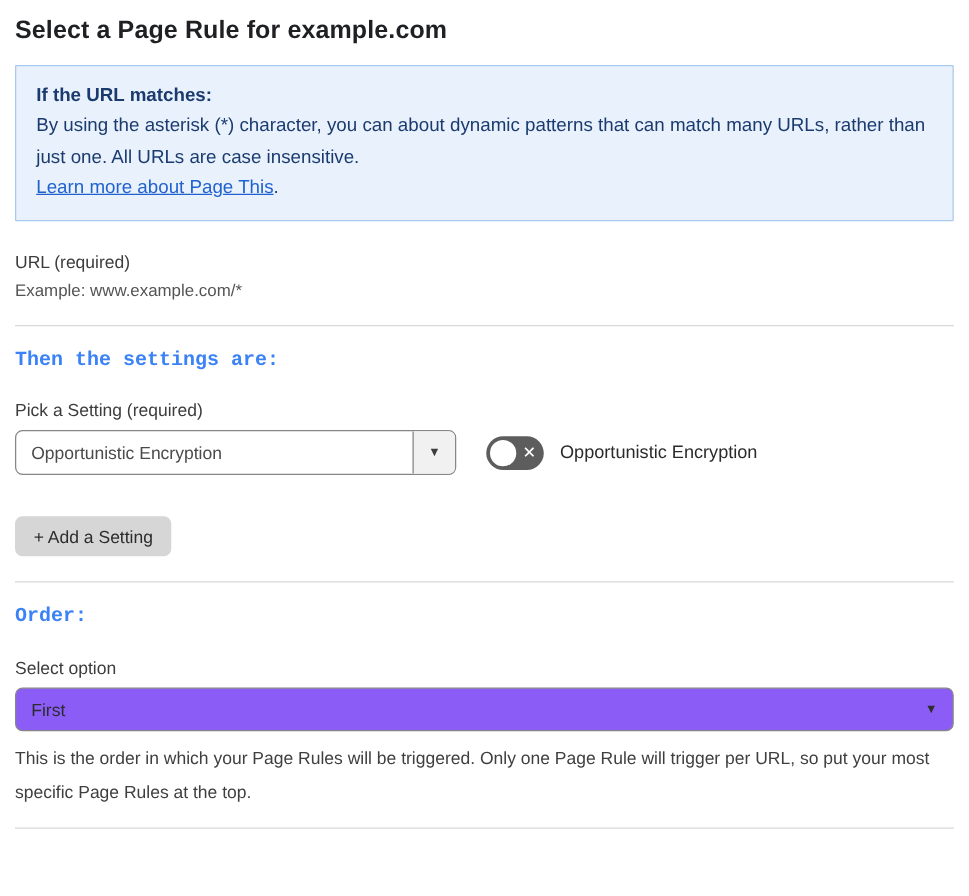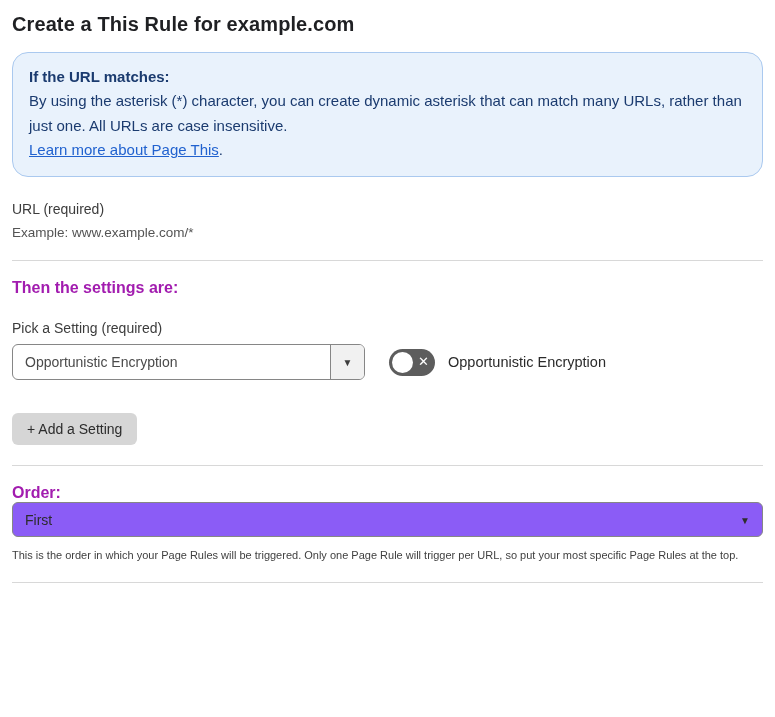--- a/index.html
+++ b/index.html
@@ -19,21 +19,21 @@
     color: #1f2023;
     letter-spacing: 0.1px;
     margin-top: 3px;
   }
 
   
   .info-box {
     margin-top: 16px;
     background: #e9f2fc;
     border: 1px solid #aac9ef;
-    border-radius: 16px;
+    border-radius: 1px;
     padding: 12px 16px 14px 16px;
     color: #1b3b6f;
     font-size: 15px;
     line-height: 1.62;
   }
   .info-box .info-heading { font-weight: 700; }
   .info-box a, .info-box .info-link {
     color: #2162cf;
     text-decoration: underline;
     cursor: pointer;
@@ -68,22 +68,23 @@
 
   .divider {
     border: none;
     border-top: 1px solid #d8d8d8;
     margin: 20px 0 0 0;
   }
 
   .section-heading {
     font-size: 16px;
     font-weight: 700;
-    color: #a21caf;
+    color: #3b82f6;
     margin-top: 18px;
+    font-family: Liberation Mono, monospace;
   }
 
   .pick-label { margin-top: 23px; }
 
   
   .setting-row { display: flex; align-items: center; }
   .combobox {
     display: flex;
     width: 353px;
     height: 36px;
@@ -180,37 +181,37 @@
     position: absolute;
     right: 12px;
     top: 50%;
     transform: translateY(-50%);
     font-size: 10px;
     color: #2e2e2e;
   }
 
   .order-helper {
     margin-top: 8px;
-    font-size: 11px;
+    font-size: 14px;
     line-height: 1.9;
     color: #3f3f3f;
   }
 
   .footer-divider { margin-top: 16px; }
 </style>
 </head>
 <body>
 
 <div class="container">
 
-  <h1 class="page-title">Create a This Rule for example.com</h1>
+  <h1 class="page-title">Select a Page Rule for example.com</h1>
 
   <div class="info-box">
     <div class="info-heading">If the URL matches:</div>
-    <div class="info-body">By using the asterisk (*) character, you can create dynamic asterisk that can match many URLs, rather than just one. All URLs are case insensitive.</div>
+    <div class="info-body">By using the asterisk (*) character, you can about dynamic patterns that can match many URLs, rather than just one. All URLs are case insensitive.</div>
     <div class="info-link-line"><span class="info-link">Learn more about Page This</span><span class="info-suffix">.</span></div>
   </div>
 
   <div class="url-section">
     <label class="field-label">URL (required)</label>
     <div class="helper-text">Example: www.example.com/*</div>
   </div>
 
   <hr class="divider">
 
@@ -231,20 +232,21 @@
     </div>
     <span class="toggle-label">Opportunistic Encryption</span>
   </div>
 
   <button class="btn btn-gray add-setting-btn">+ Add a Setting</button>
 
   <hr class="divider">
 
   <h2 class="section-heading order-heading">Order:</h2>
 
+  <label class="field-label order-label">Select option</label>
 
   <div class="select">
     <span class="select-value">First</span>
     <span class="select-caret">▼</span>
   </div>
 
   <div class="order-helper">This is the order in which your Page Rules will be triggered. Only one Page Rule will trigger per URL, so put your most specific Page Rules at the top.</div>
 
   <hr class="divider footer-divider">
 

